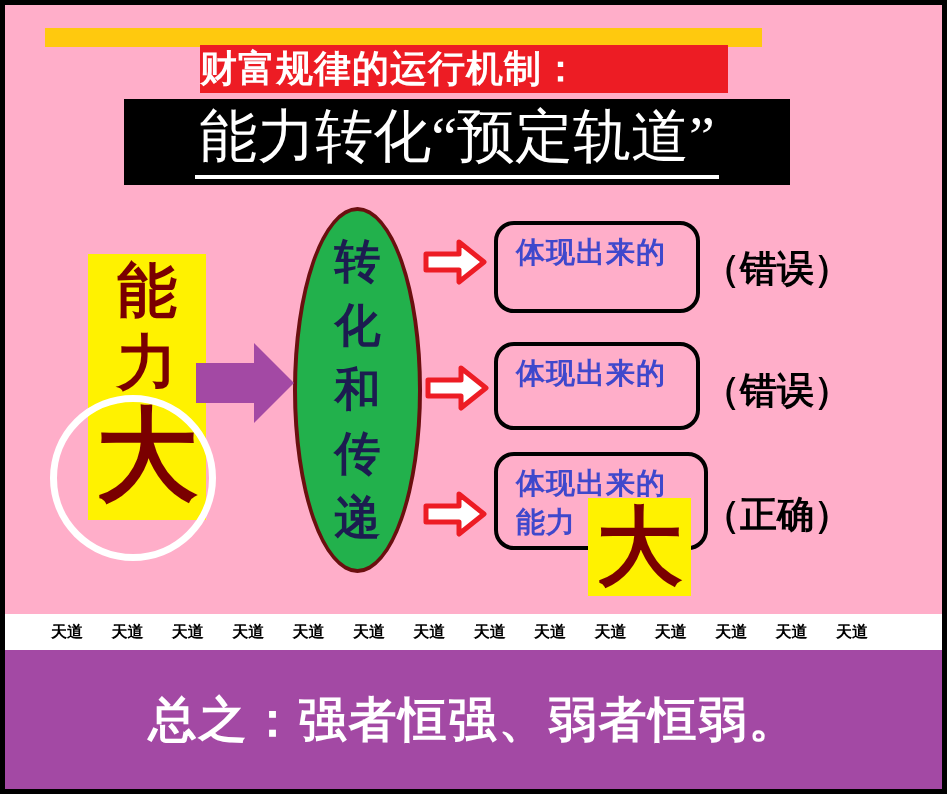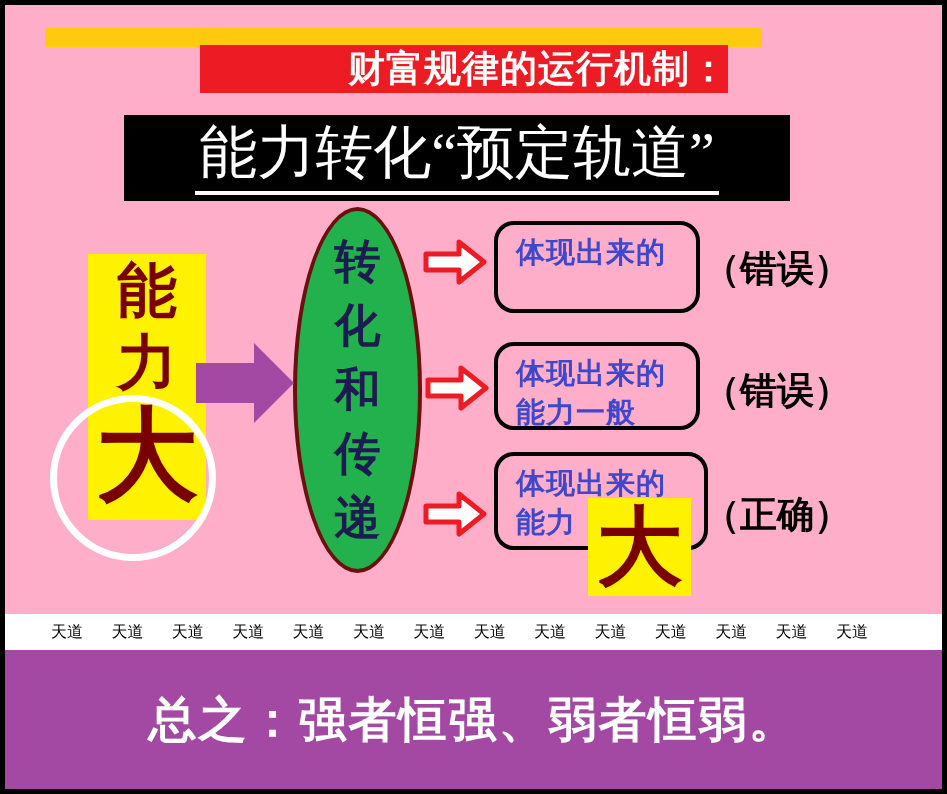--- a/index.html
+++ b/index.html
@@ -12,27 +12,27 @@
     border:5px solid #000;
     background:#FFAEC9;
     overflow:hidden;
   }
 
   
   .top-bar { position:absolute; left:40px; top:23px; width:717px; height:19px; background:#FFC90E; }
 
   .red-banner {
     position:absolute; left:195px; top:40px; width:528px; height:48px;
-    background:#ED1C24; display:flex; align-items:center; justify-content:flex-end;
+    background:#ED1C24; display:flex; align-items:center; justify-content:flex-start;
   }
   .red-banner span { color:#fff; font-weight:bold; font-size:37px; letter-spacing:1px; }
 
   .black-banner {
     position:absolute; left:119px; top:94px; width:666px; height:86px;
-    background:#000; display:flex; align-items:center; justify-content:center;margin-top:16px;
+    background:#000; display:flex; align-items:center; justify-content:center;
   }
   .black-banner span {
     color:#fff; font-family:"Liberation Serif", serif; font-size:58px;
     border-bottom:4px solid #fff; padding:0 4px 6px 4px; line-height:1.1;
   }
 
   
   .yellow-box {
     position:absolute; left:83px; top:249px; width:118px; height:266px;
     background:#FFF200; z-index:2;
@@ -110,21 +110,21 @@
   .v1 { top:239px; }
   .v2 { top:361px; }
   .v3 { top:485px; }
 
   
   .ticker {
     position:absolute; left:0; top:609px; width:937px; height:36px; background:#fff;
     display:flex; align-items:center; justify-content:space-between;
     padding:0 74px 0 46px;
   }
-  .ticker span { font-weight:normal; font-size:16px; color:#000; }
+  .ticker span { font-weight:bold; font-size:16px; color:#000; }
 
   
   .footer {
     position:absolute; left:0; top:645px; width:937px; height:139px;
     background:#A349A4; display:flex; align-items:center; justify-content:center;
   }
   .footer span { color:#fff; font-weight:bold; font-size:48px; letter-spacing:2px; }
 </style>
 </head>
 <body>
@@ -169,21 +169,20 @@
   </svg>
   <svg class="flow-arrow fa3" viewBox="0 0 64 50">
     <path d="M3 17 H36 V5 L61 25 L36 45 V33 H3 Z" fill="#ffffff" stroke="#ED1C24" stroke-width="5" stroke-linejoin="round"></path>
   </svg>
 
   <div class="outcome-box ob1">
     <div class="line">体现出来的</div>
   </div>
   <div class="outcome-box ob2">
     <div class="line">体现出来的</div>
-    <div class="line">能力一般</div>
   </div>
   <div class="outcome-box ob3">
     <div class="line">体现出来的</div>
     <div class="line">能力</div>
   </div>
 
   <div class="big-yellow">
     <span>大</span>
   </div>
 

